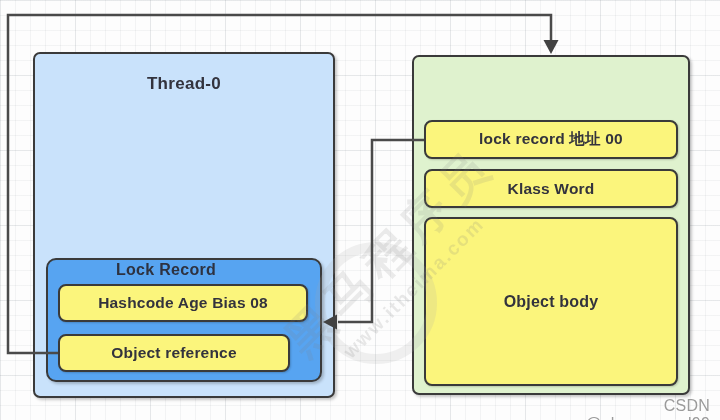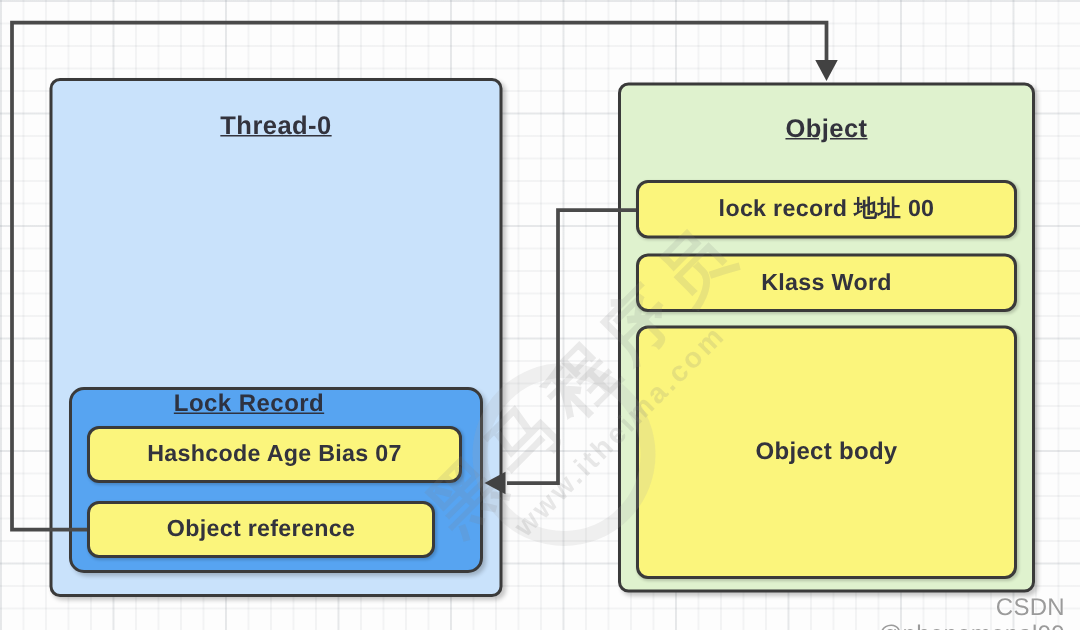--- a/index.html
+++ b/index.html
@@ -36,21 +36,20 @@
   .lock-record-box { left: 46px;  top: 258px; width: 276px; height: 124px; background: #57a4f1; border-radius: 10px; z-index: 2; }
 
   .box-title {
     position: absolute;
     text-align: center;
     font-weight: bold;
     font-size: 17px;
     color: #33333d;
     letter-spacing: 0.3px;
     z-index: 3;
-    text-decoration: underline;
   }
   .thread-title { left: 33px;  top: 74px;  width: 302px; }
   .object-title { left: 412px; top: 76px;  width: 278px; }
   .lockrec-title{ left: 46px;  top: 261px; width: 240px; font-size: 16px; color: #2e3240; }
 
   .row {
     position: absolute;
     background: #fbf57c;
     border: 2px solid #3a3a3a;
     border-radius: 8px;
@@ -121,26 +120,25 @@
 </style>
 </head>
 <body>
 
 <div class="stage">
 
   <div class="box thread-box"></div>
   <div class="box-title thread-title">Thread-0</div>
 
   <div class="box object-box"></div>
-  <div class="box-title object-title">Object</div>
 
   <div class="box lock-record-box"></div>
   <div class="box-title lockrec-title">Lock Record</div>
 
-  <div class="row row-hashcode">Hashcode Age Bias 07</div>
+  <div class="row row-hashcode">Hashcode Age Bias 08</div>
   <div class="row row-objref">Object reference</div>
 
   <div class="row row-lockaddr">lock record 地址 00</div>
   <div class="row row-objbody">Object body</div>
   <div class="row row-klass">Klass Word</div>
 
   <div class="wm-ring"></div>
   <div class="wm wm-cn">黑马程序员</div>
   <div class="wm wm-url">www.itheima.com</div>
 

